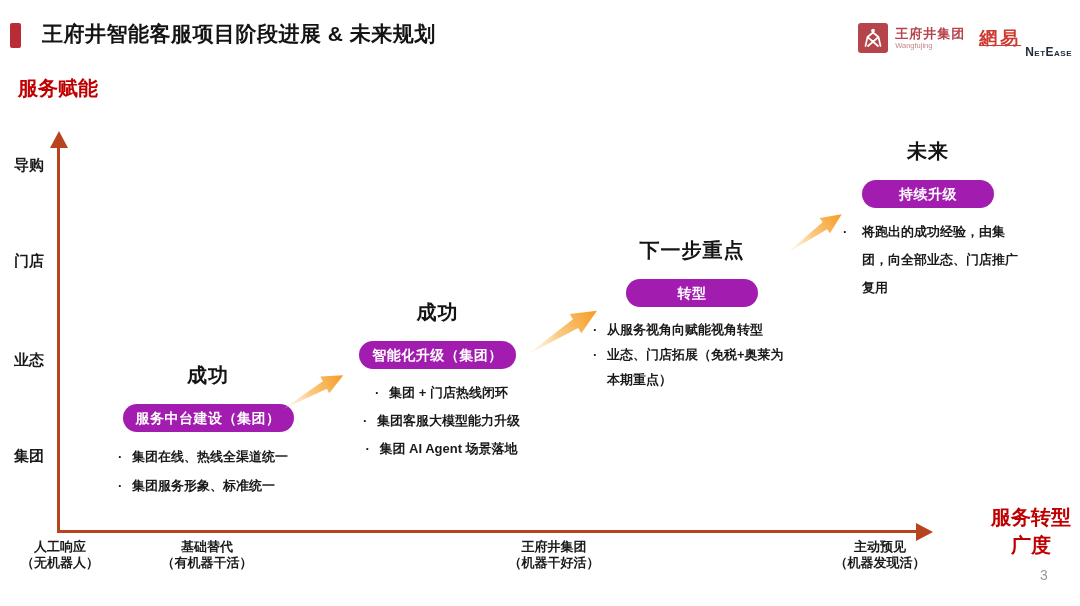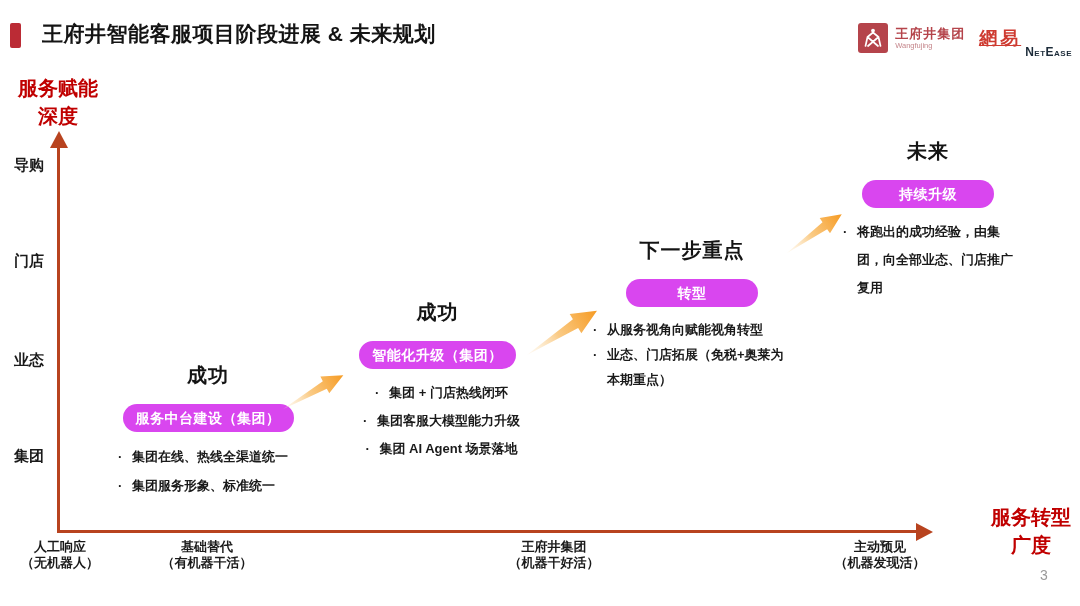--- a/index.html
+++ b/index.html
@@ -29,30 +29,30 @@
   .x-label{position:absolute;top:539px;width:140px;text-align:center;font-size:13px;font-weight:700;color:#1a1a1a;line-height:15.5px;}
   .xl0{left:-10px;} .xl1{left:137px;} .xl2{left:484px;} .xl3{left:810px;}
   
   .stage{position:absolute;}
   .st1{left:108px;top:362px;width:200px;}
   .st2{left:345px;top:299px;width:185px;}
   .st3{left:592px;top:237px;width:200px;}
   .st4{left:838px;top:138px;width:180px;}
   .stage-heading{text-align:center;font-size:20px;font-weight:700;color:#141414;height:26px;line-height:26px;margin-top:0;letter-spacing:1px;}
   .stage-badge{display:block;width:max-content;min-width:132px;margin:16px auto 10px auto;height:28px;line-height:28px;
-    background:#d946ef;color:#fff;font-size:14px;font-weight:700;text-align:center;border-radius:15px;padding:0 13px;box-sizing:border-box;letter-spacing:.5px;}
+    background:#a21caf;color:#fff;font-size:14px;font-weight:700;text-align:center;border-radius:15px;padding:0 13px;box-sizing:border-box;letter-spacing:.5px;}
   .bullets{margin-top:0;}
   .bullet{display:flex;font-size:13px;font-weight:700;color:#1a1a1a;}
   .bullet .mark{flex:0 0 14px;text-align:left;}
   .bullet .mark::before{content:"·";}
   .bullet .txt{white-space:pre-line;}
   .st1 .bullet{line-height:29px;} .st1 .bullets{padding-left:10px;}
   .st2 .bullet{line-height:28px;justify-content:center;} .st2 .bullets{padding-left:8px;}
   .st3 .bullet{line-height:25px;} .st3 .bullets{padding-left:1px;}
-  .st4 .bullet{line-height:28px;} .st4 .bullets{padding-left:5px;}
+  .st4 .bullet{line-height:28px;justify-content:space-between;} .st4 .bullets{padding-left:5px;}
   
   .arrow{position:absolute;}
   .a1{left:278px;top:378px;width:72px;transform:rotate(-28deg);}
   .a2{left:520px;top:316px;width:86px;transform:rotate(-31deg);}
   .a3{left:780px;top:220px;width:70px;transform:rotate(-34deg);}
   .page-number{position:absolute;left:1040px;top:567px;font-size:14px;color:#999;}
 </style>
 </head>
 <body>
 
@@ -71,21 +71,20 @@
     <div class="wf-text">
       <div class="wf-name">王府井集团</div>
       <div class="wf-sub">Wangfujing</div>
     </div>
     <span class="ne-cn">網易</span>
     <span class="ne-en">NetEase</span>
   </div>
 
   <div class="y-axis-title">
     <div>服务赋能</div>
-    <div>深度</div>
   </div>
   <div class="v-head"></div>
   <div class="v-line"></div>
   <div class="y-label yl0">导购</div>
   <div class="y-label yl1">门店</div>
   <div class="y-label yl2">业态</div>
   <div class="y-label yl3">集团</div>
 
   <div class="h-line"></div>
   <div class="h-head"></div>

